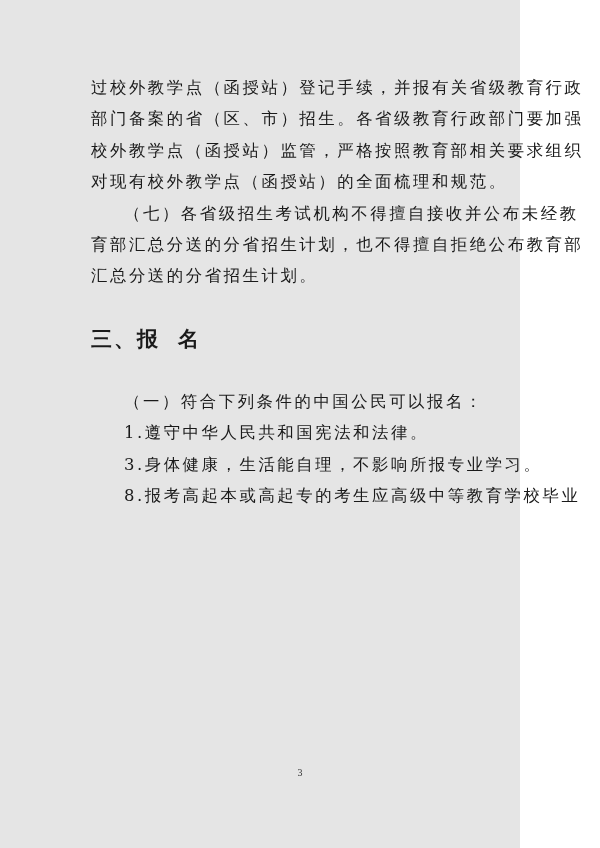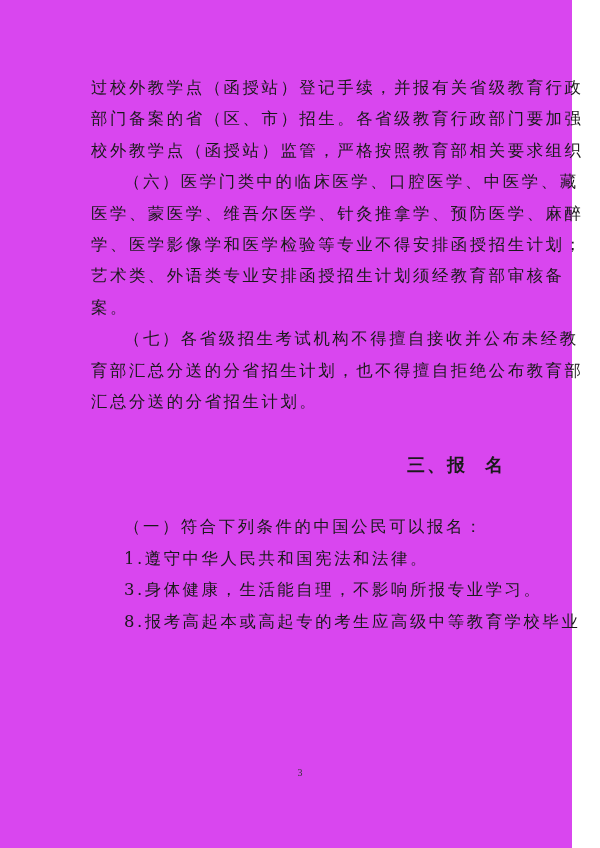--- a/index.html
+++ b/index.html
@@ -11,23 +11,23 @@
     width: 600px;
     height: 848px;
     position: relative;
     overflow: hidden;
     font-family: "DejaVu Serif", "Liberation Serif", serif;
     color: #1a1a1a;
   }
   .page {
     position: absolute;
     left: 0; top: 0;
-    width: 572px;
+    width: 520px;
     height: 848px;
-    background: #d946ef;
+    background: #e5e5e5;
   }
   .content {
     position: absolute;
     left: 91px;
     top: 72px;
     width: 420px;
   }
   .line {
     height: 31.4px;
     line-height: 31.4px;
@@ -36,23 +36,23 @@
     letter-spacing: 2.55px;
     overflow: visible;
   }
   .indent {
     padding-left: 33px;
   }
   .spacer {
     height: 31.4px;
   }
   .heading {
-    text-align: right;
+    text-align: left;
     font-weight: bold;
-    font-size: 18px;
+    font-size: 21px;
     letter-spacing: 2px;
     padding-right: 6px;
   }
   .heading .gap {
     display: inline-block;
     width: 18px;
   }
   .page-number {
     position: absolute;
     left: 293px;
@@ -67,30 +67,24 @@
 </head>
 <body>
 
 <div class="page">
   <div class="content">
 
     <div>
       <div class="line">过校外教学点（函授站）登记手续，并报有关省级教育行政</div>
       <div class="line">部门备案的省（区、市）招生。各省级教育行政部门要加强</div>
       <div class="line">校外教学点（函授站）监管，严格按照教育部相关要求组织</div>
+      <div class="line">对现有校外教学点（函授站）的全面梳理和规范。</div>
     </div>
 
 
-    <div>
-      <div class="line indent">（六）医学门类中的临床医学、口腔医学、中医学、藏</div>
-      <div class="line">医学、蒙医学、维吾尔医学、针灸推拿学、预防医学、麻醉</div>
-      <div class="line">学、医学影像学和医学检验等专业不得安排函授招生计划；</div>
-      <div class="line">艺术类、外语类专业安排函授招生计划须经教育部审核备</div>
-      <div class="line">案。</div>
-    </div>
 
     <div>
       <div class="line indent">（七）各省级招生考试机构不得擅自接收并公布未经教</div>
       <div class="line">育部汇总分送的分省招生计划，也不得擅自拒绝公布教育部</div>
       <div class="line">汇总分送的分省招生计划。</div>
     </div>
 
     <div class="spacer"></div>
 
     <div class="line heading">

